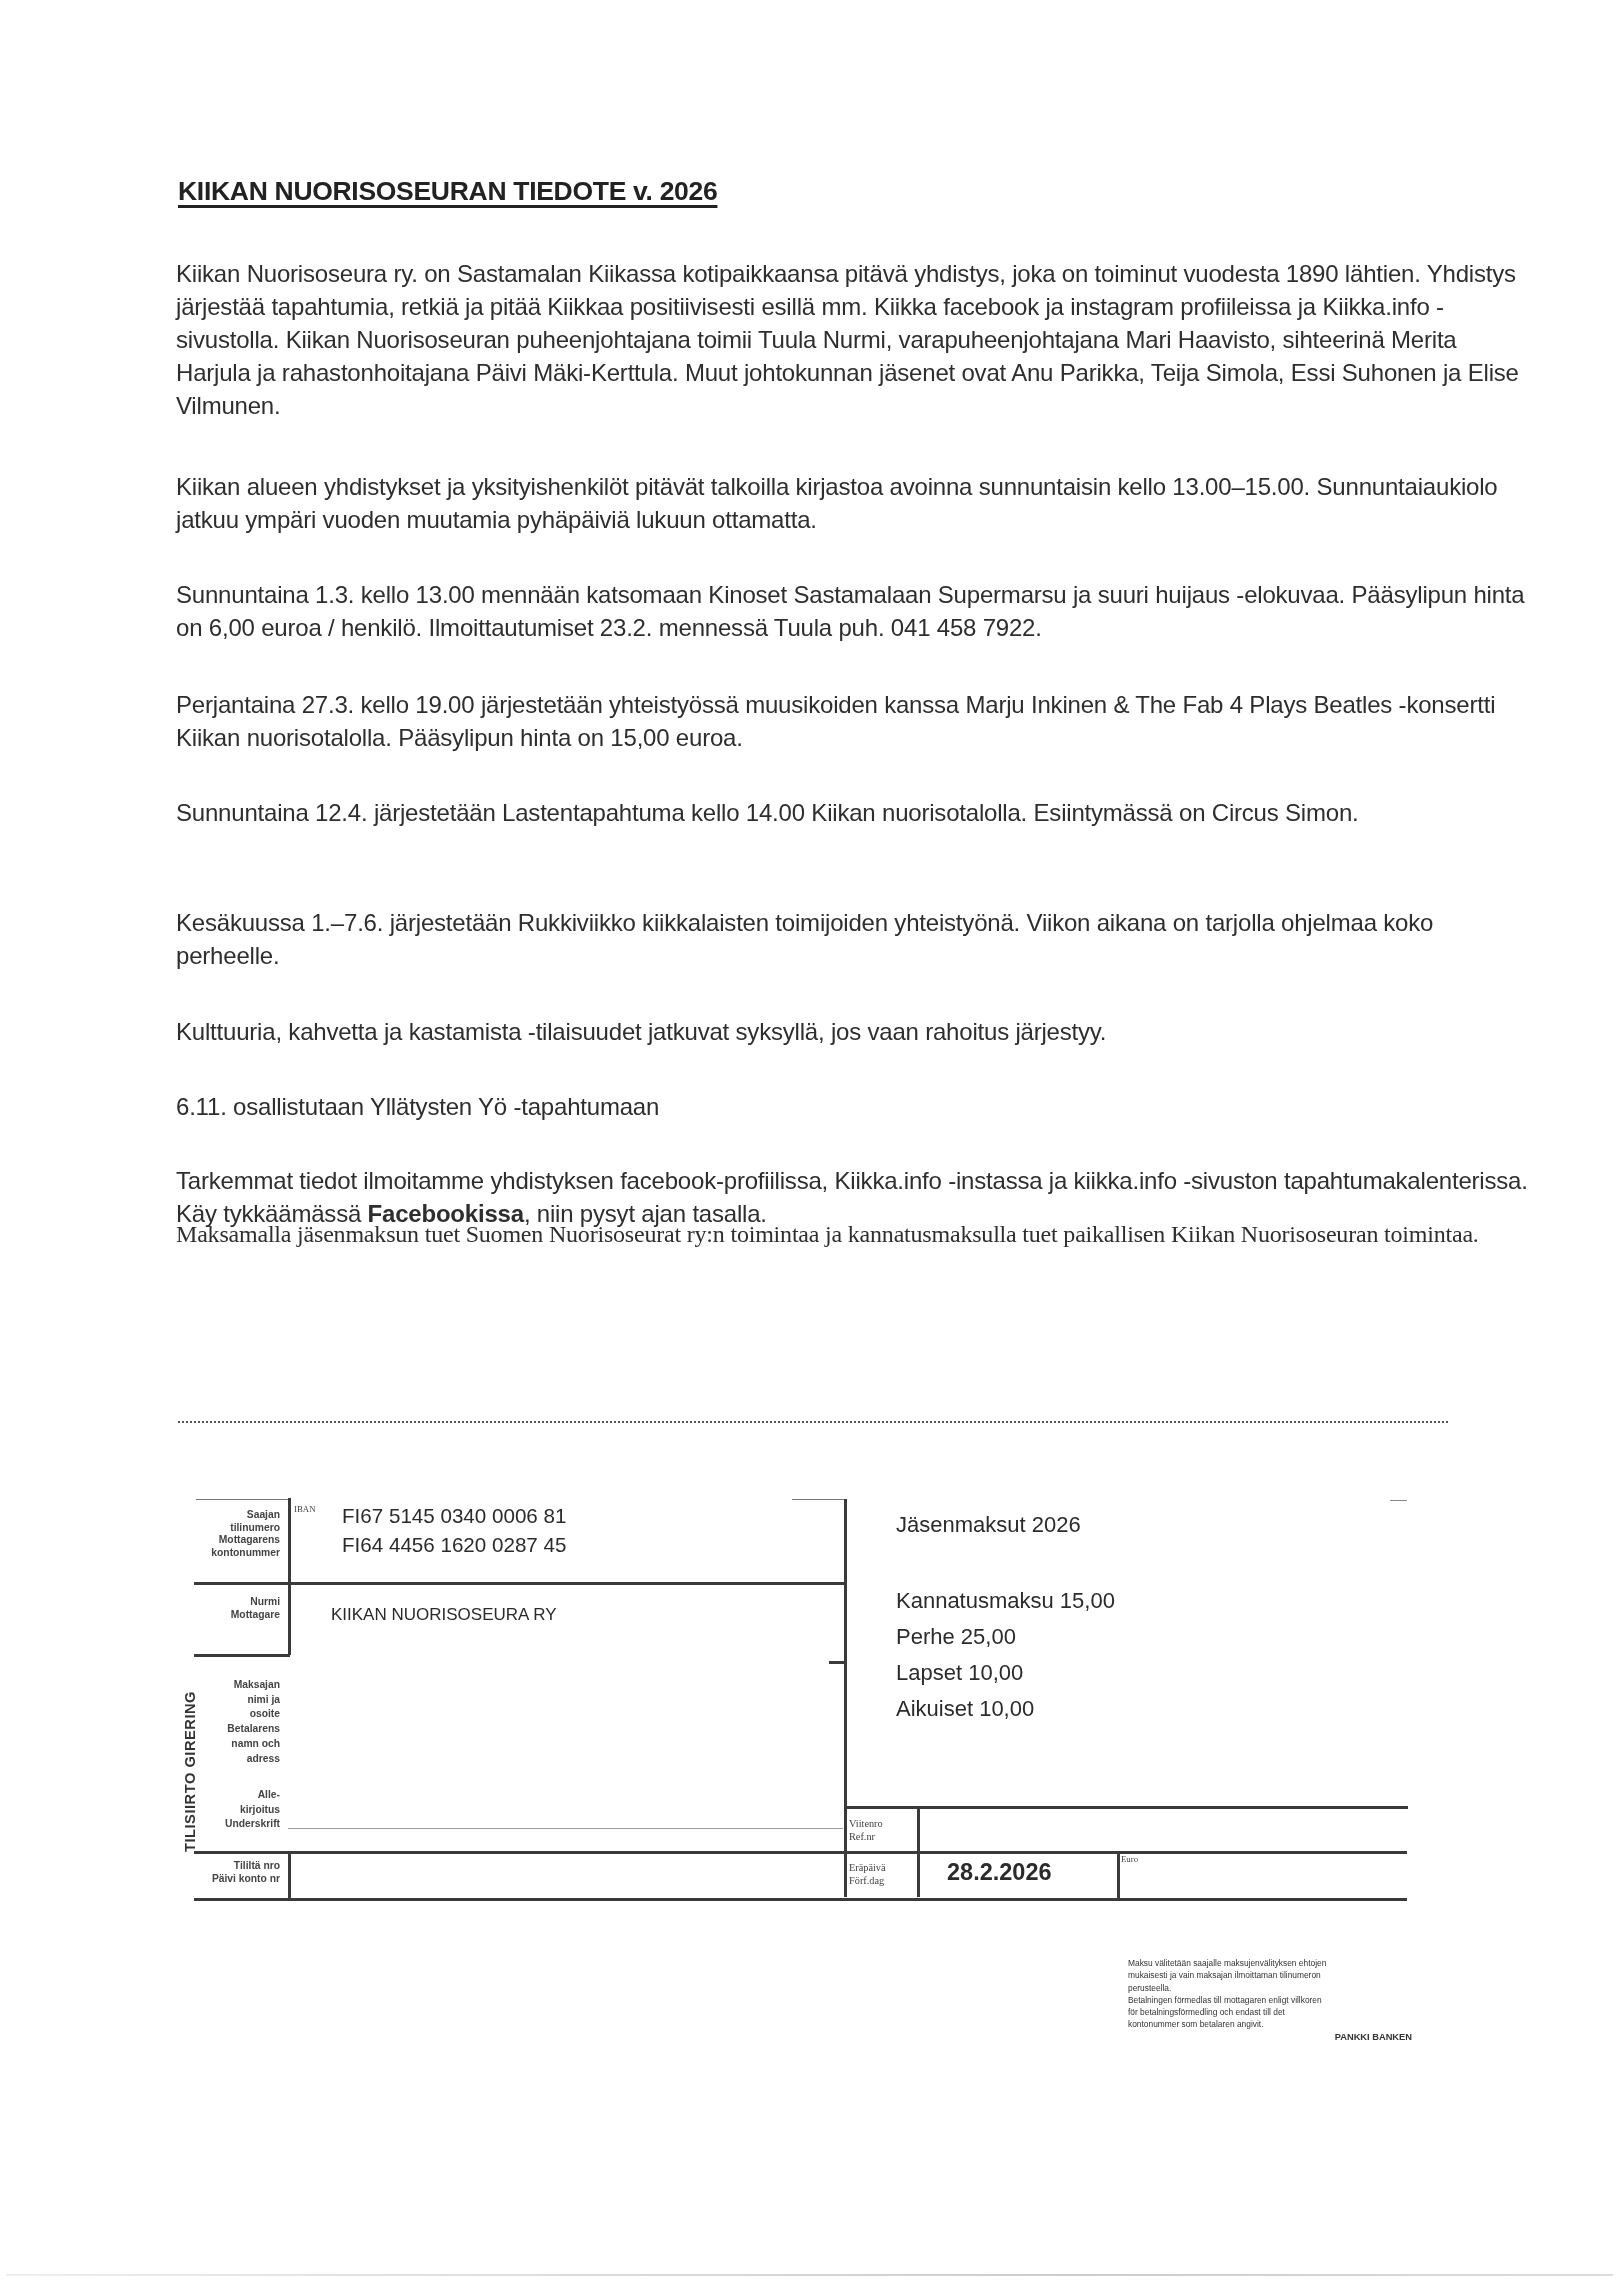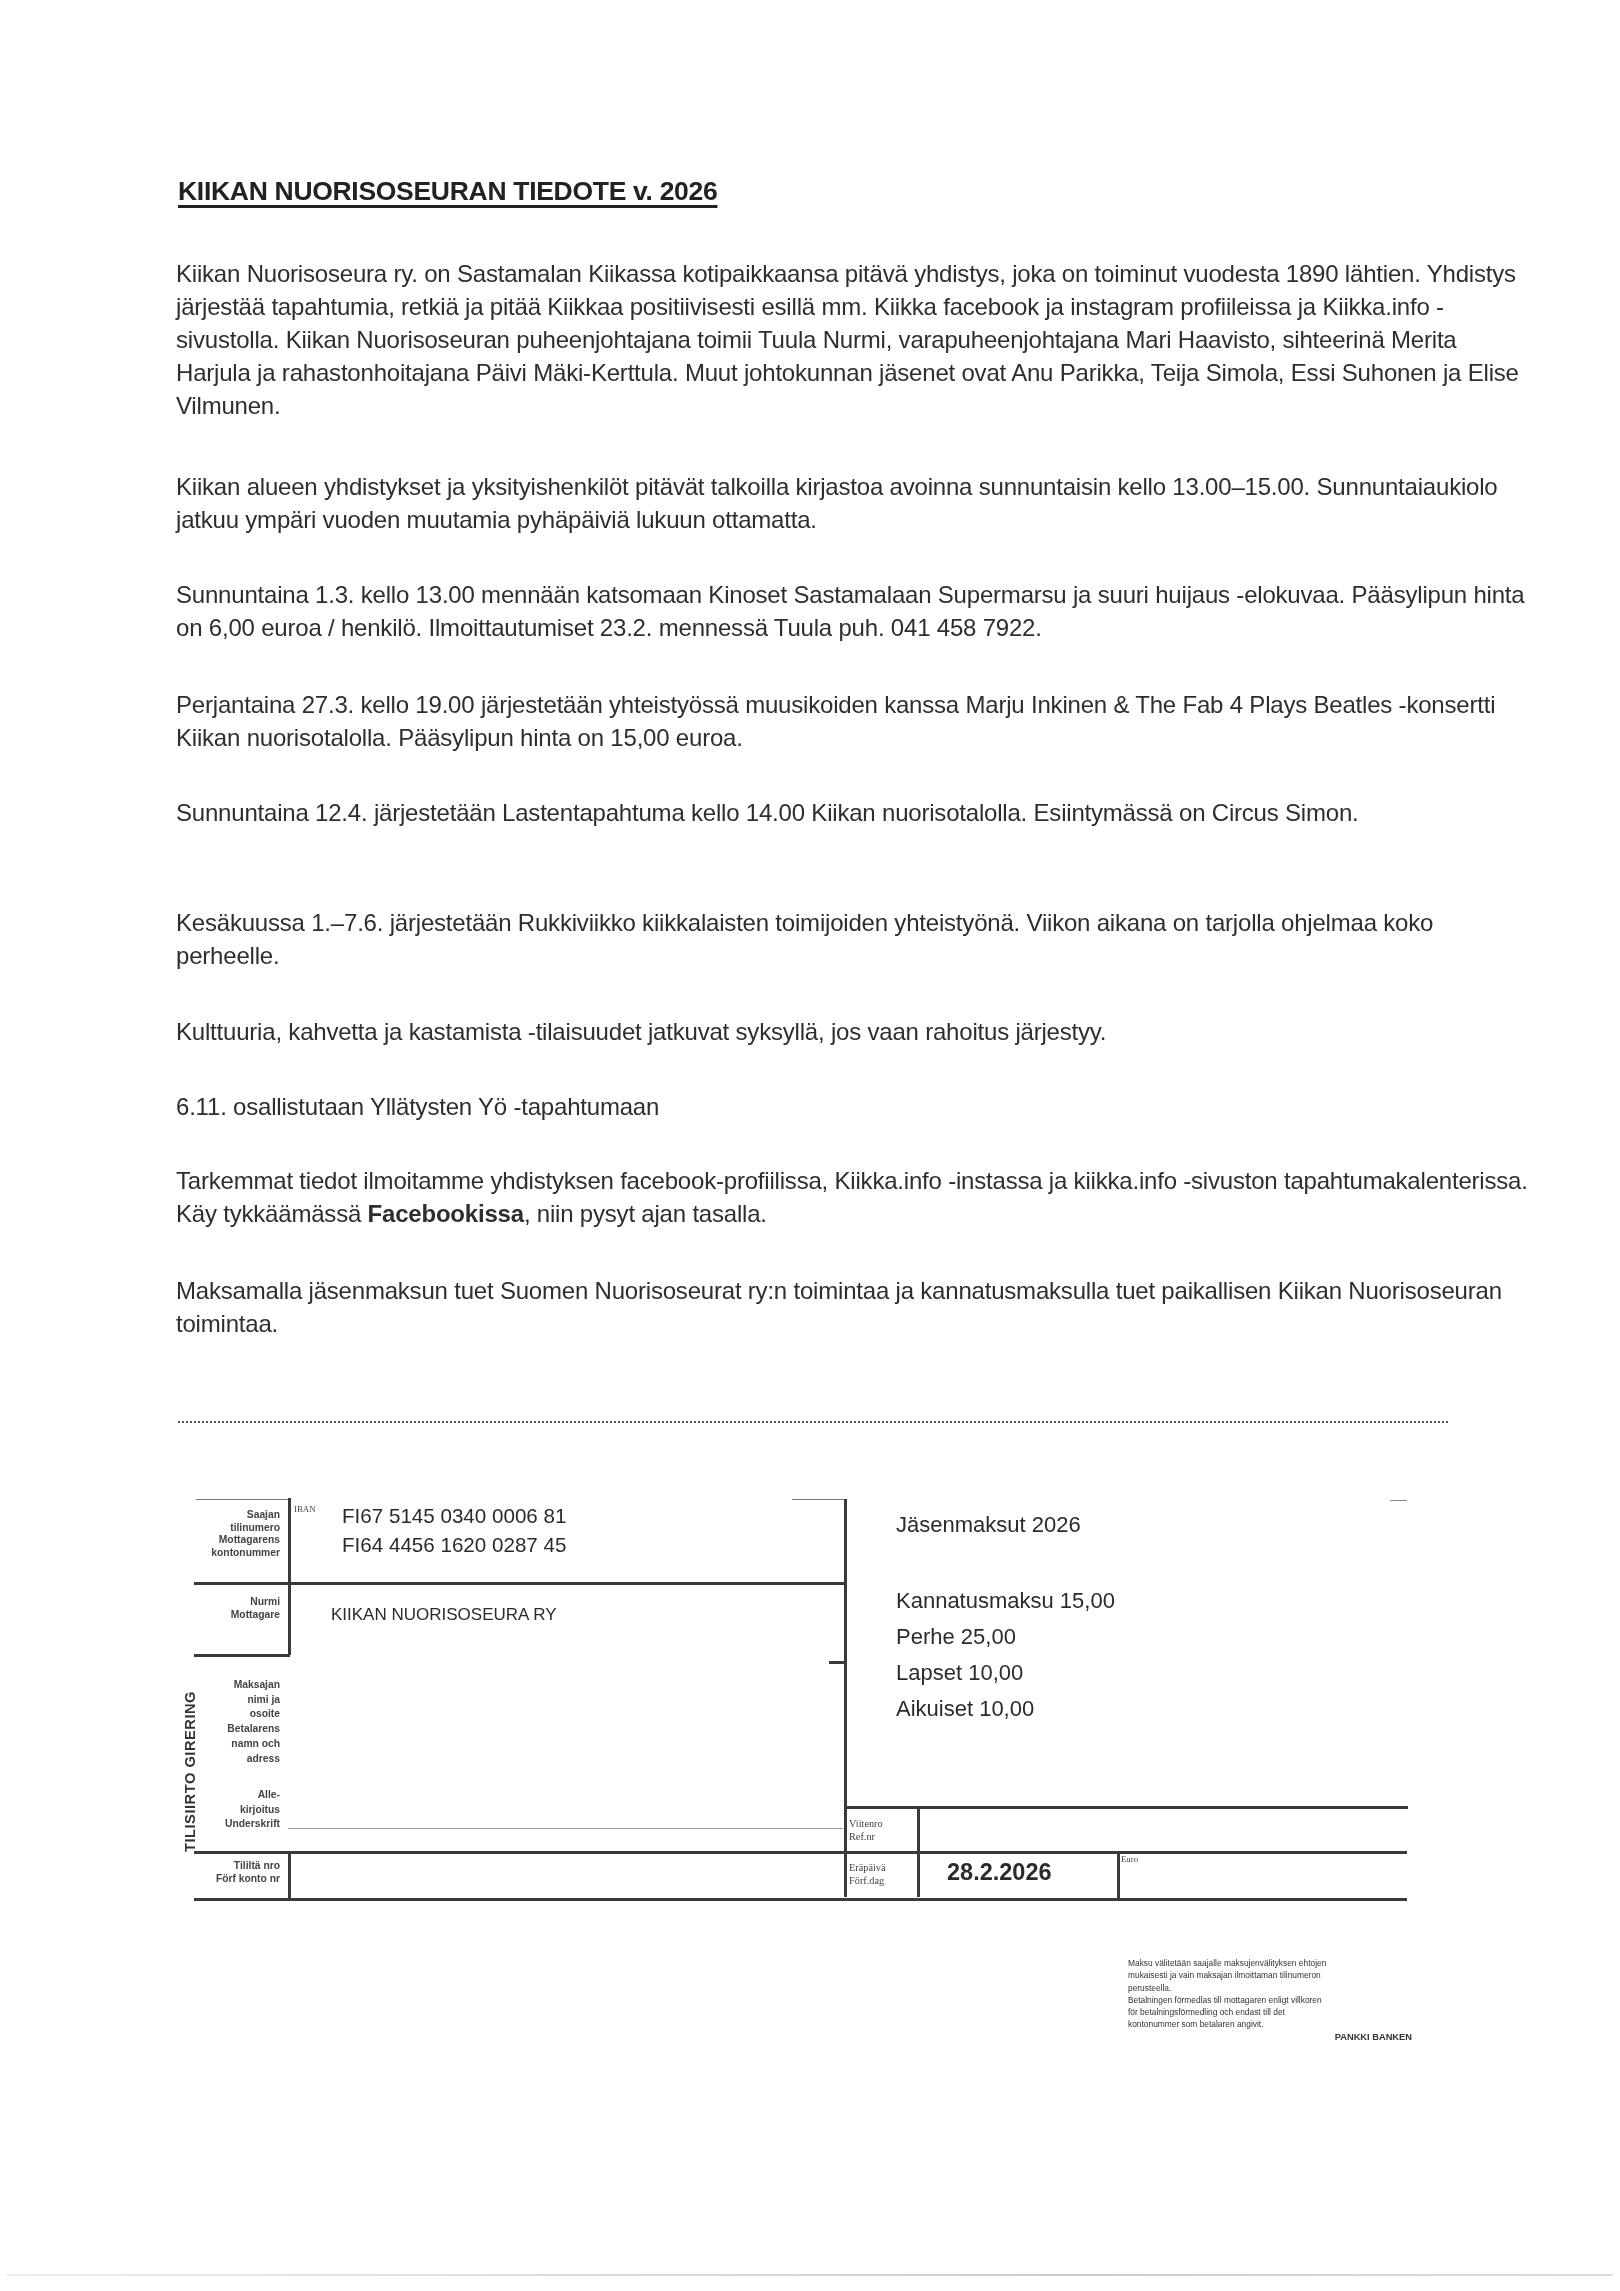--- a/index.html
+++ b/index.html
@@ -32,21 +32,21 @@
 
 <div class="abs para" style="top:257px;">Kiikan Nuorisoseura ry. on Sastamalan Kiikassa kotipaikkaansa pitävä yhdistys, joka on toiminut vuodesta 1890 lähtien. Yhdistys järjestää tapahtumia, retkiä ja pitää Kiikkaa positiivisesti esillä mm. Kiikka facebook ja instagram profiileissa ja Kiikka.info -sivustolla. Kiikan Nuorisoseuran puheenjohtajana toimii Tuula Nurmi, varapuheenjohtajana Mari Haavisto, sihteerinä Merita Harjula ja rahastonhoitajana Päivi Mäki-Kerttula. Muut johtokunnan jäsenet ovat Anu Parikka, Teija Simola, Essi Suhonen ja Elise Vilmunen.</div>
 <div class="abs para" style="top:470px;">Kiikan alueen yhdistykset ja yksityishenkilöt pitävät talkoilla kirjastoa avoinna sunnuntaisin kello 13.00–15.00. Sunnuntaiaukiolo jatkuu ympäri vuoden muutamia pyhäpäiviä lukuun ottamatta.</div>
 <div class="abs para" style="top:578px;">Sunnuntaina 1.3. kello 13.00 mennään katsomaan Kinoset Sastamalaan Supermarsu ja suuri huijaus -elokuvaa. Pääsylipun hinta on 6,00 euroa / henkilö. Ilmoittautumiset 23.2. mennessä Tuula puh. 041 458 7922.</div>
 <div class="abs para" style="top:688px;">Perjantaina 27.3. kello 19.00 järjestetään yhteistyössä muusikoiden kanssa Marju Inkinen &amp; The Fab 4 Plays Beatles -konsertti Kiikan nuorisotalolla. Pääsylipun hinta on 15,00 euroa.</div>
 <div class="abs para" style="top:796px;">Sunnuntaina 12.4. järjestetään Lastentapahtuma kello 14.00 Kiikan nuorisotalolla. Esiintymässä on Circus Simon.</div>
 <div class="abs para" style="top:906px;">Kesäkuussa 1.–7.6. järjestetään Rukkiviikko kiikkalaisten toimijoiden yhteistyönä. Viikon aikana on tarjolla ohjelmaa koko perheelle.</div>
 <div class="abs para" style="top:1015px;">Kulttuuria, kahvetta ja kastamista -tilaisuudet jatkuvat syksyllä, jos vaan rahoitus järjestyy.</div>
 <div class="abs para" style="top:1090px;">6.11. osallistutaan Yllätysten Yö -tapahtumaan</div>
 <div class="abs para" style="top:1164px;"><span>Tarkemmat tiedot ilmoitamme yhdistyksen facebook-profiilissa, Kiikka.info -instassa ja kiikka.info -sivuston tapahtumakalenterissa. Käy tykkäämässä</span> <b>Facebookissa</b><span>, niin pysyt ajan tasalla.</span></div>
-<div class="abs para" style="top:1274px;">Maksamalla jäsenmaksun tuet Suomen Nuorisoseurat ry:n toimintaa ja kannatusmaksulla tuet paikallisen Kiikan Nuorisoseuran toimintaa.</div>
+<div class="abs para" style="top:1218px;font-family:Liberation Serif, serif;">Maksamalla jäsenmaksun tuet Suomen Nuorisoseurat ry:n toimintaa ja kannatusmaksulla tuet paikallisen Kiikan Nuorisoseuran toimintaa.</div>
 
 <div class="abs dash"></div>
 
 <div>
 
   <div class="line-hthin" style="left:196px; top:1499px; width:93px; background:#777;"></div>
   <div class="line-hthin" style="left:290px; top:1499px; width:0;"></div>
   <div class="line-hthin" style="left:792px; top:1499px; width:54px; background:#777;"></div>
   <div class="line-hthin" style="left:1390px; top:1500px; width:16.7px; background:#888;"></div>
 
@@ -87,21 +87,21 @@
     <div>namn och</div>
     <div>adress</div>
   </div>
   <div class="lbl" style="left:192px; top:1788px; width:88px; line-height:14.7px;">
     <div>Alle-</div>
     <div>kirjoitus</div>
     <div>Underskrift</div>
   </div>
   <div class="lbl" style="left:192px; top:1860px; width:88px;">
     <div>Tililtä nro</div>
-    <div>Förf konto nr</div>
+    <div>Päivi konto nr</div>
   </div>
 
   <div class="vert">TILISIIRTO  GIRERING</div>
 
   <div class="lbl-l" style="left:294px; top:1503px; font-size:8.8px; font-family:'Liberation Serif', serif;">IBAN</div>
   <div class="slip-val" style="left:342px; top:1501px; font-size:20.6px; line-height:29px;">FI67 5145 0340 0006 81</div>
   <div class="slip-val" style="left:342px; top:1530px; font-size:20.6px; line-height:29px;">FI64 4456 1620 0287 45</div>
 
   <div class="slip-val" style="left:331px; top:1601px; font-size:17px;">KIIKAN NUORISOSEURA RY</div>
 

